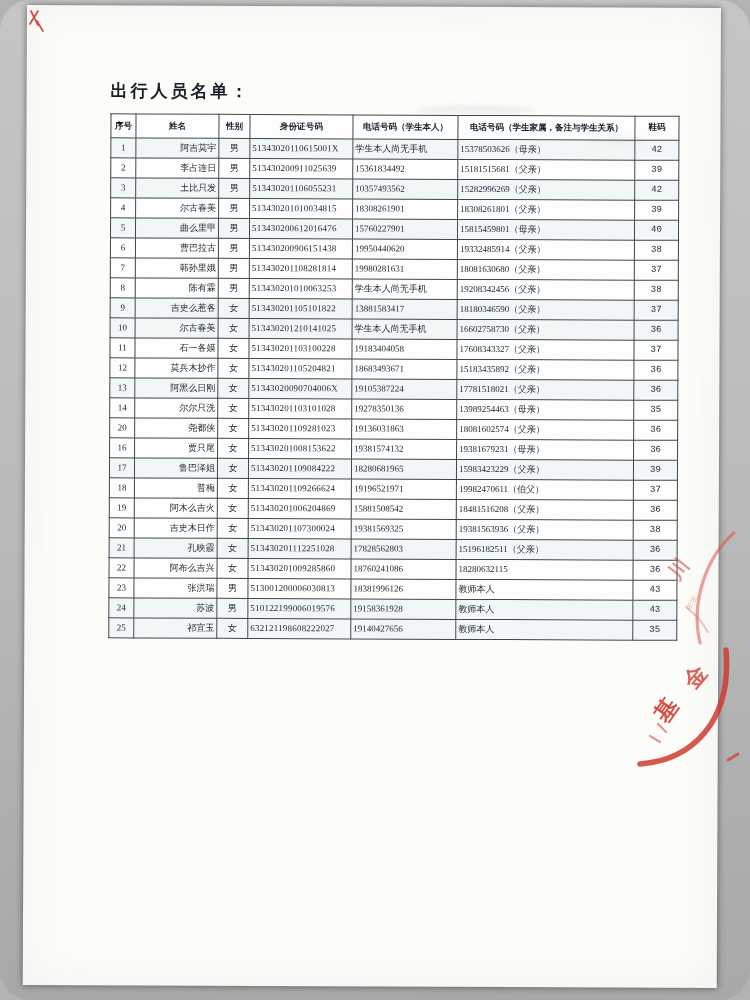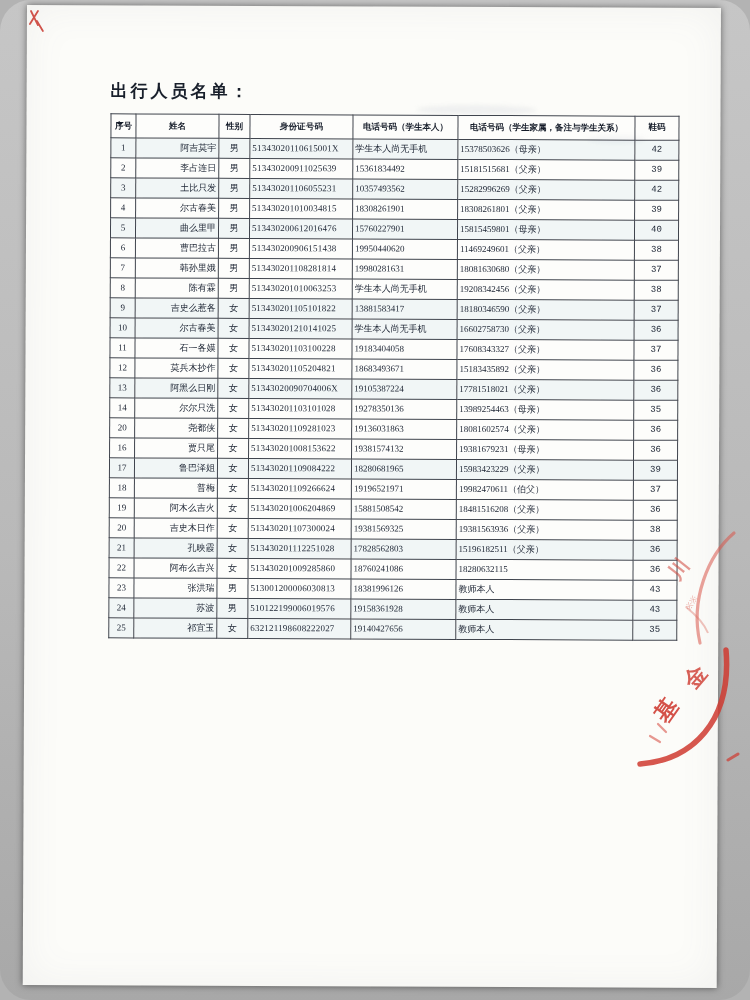--- a/index.html
+++ b/index.html
@@ -130,21 +130,21 @@
             <td class="c4">15760227901</td>
             <td class="c5">15815459801（母亲）</td>
             <td class="c6">40</td>
           </tr>
           <tr>
             <td class="c0">6</td>
             <td class="c1">曹巴拉古</td>
             <td class="c2">男</td>
             <td class="c3">513430200906151438</td>
             <td class="c4">19950440620</td>
-            <td class="c5">11469249601（父亲）</td>
+            <td class="c5">19332485914（父亲）</td>
             <td class="c6">38</td>
           </tr>
           <tr>
             <td class="c0">7</td>
             <td class="c1">韩孙里娥</td>
             <td class="c2">男</td>
             <td class="c3">513430201108281814</td>
             <td class="c4">19980281631</td>
             <td class="c5">18081630680（父亲）</td>
             <td class="c6">37</td>

